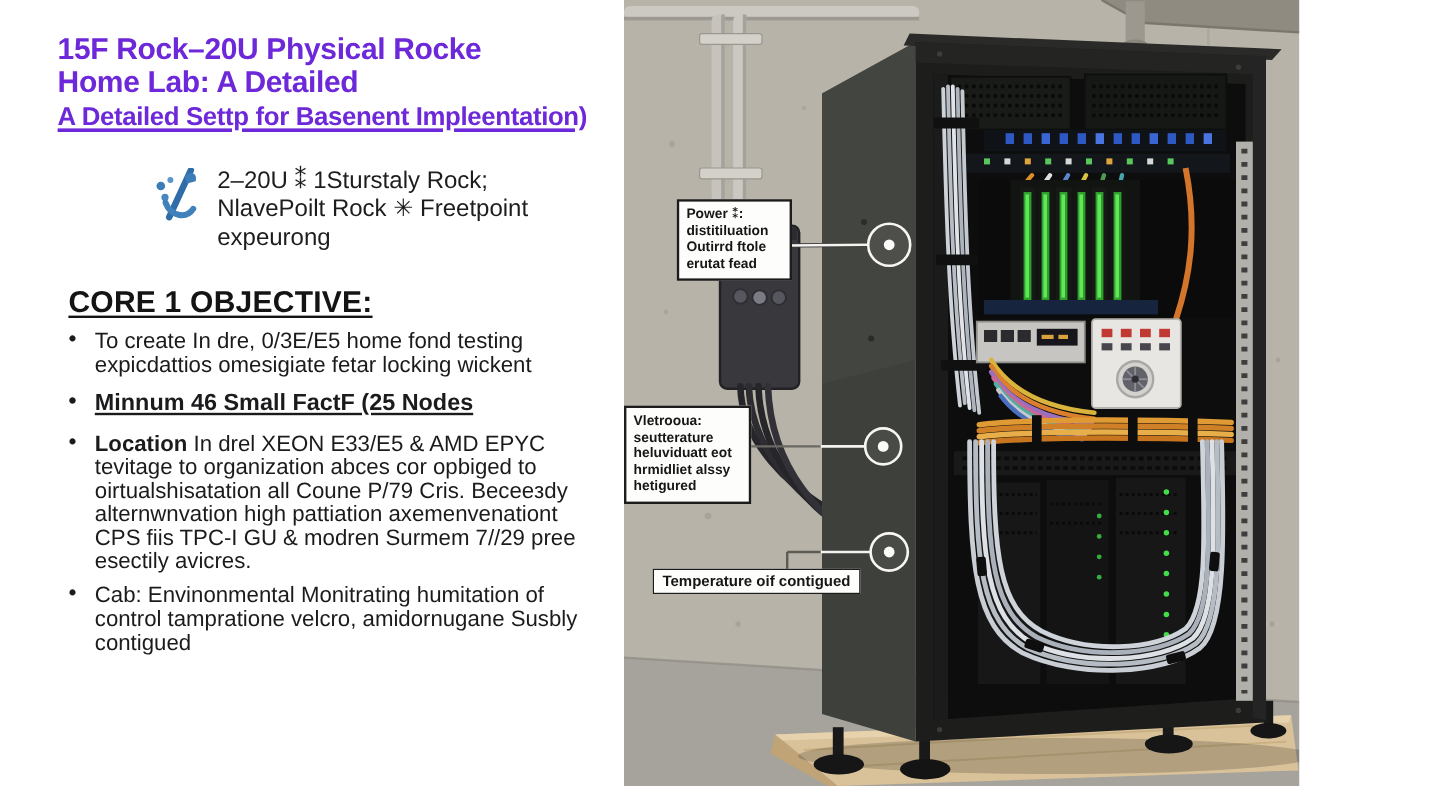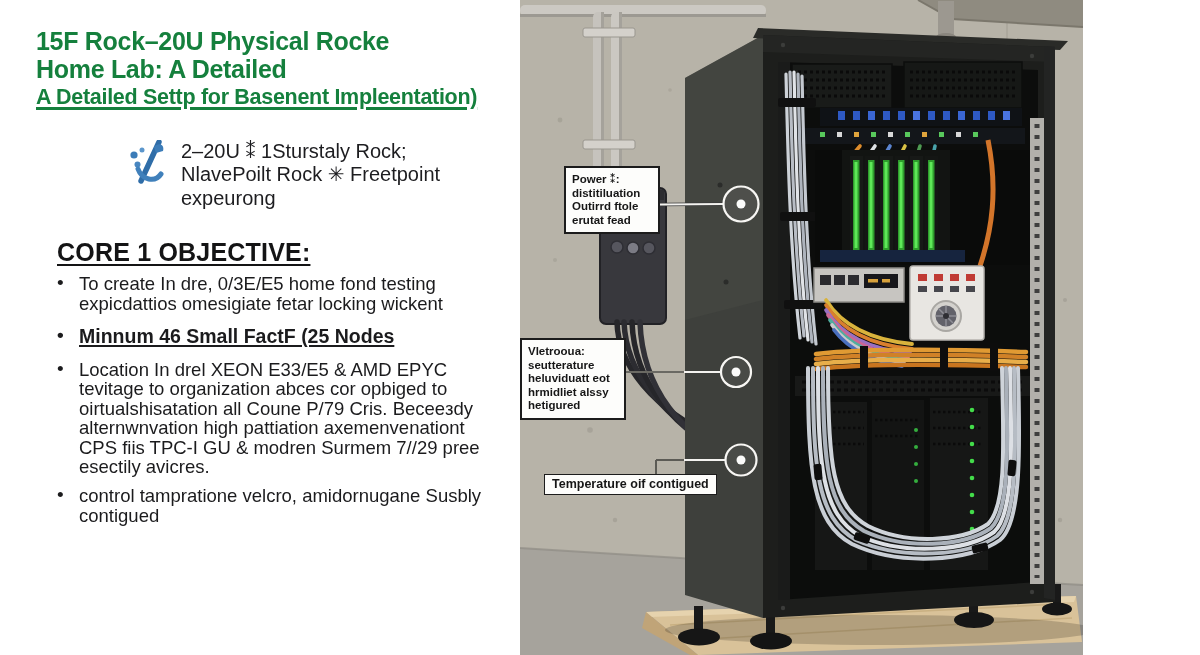--- a/index.html
+++ b/index.html
@@ -1,37 +1,37 @@
 <!DOCTYPE html>
 <html><head>
 <meta charset="utf-8">
 <style>
   html,body{margin:0;padding:0;background:#ffffff;}
   body{width:1200px;height:655px;position:relative;overflow:hidden;
        font-family:"Liberation Sans","DejaVu Sans",sans-serif;color:#1b1b1d;}
 
   
   .left-panel{position:absolute;left:0;top:0;width:520px;height:655px;background:#ffffff;}
-  .title-block{position:absolute;left:36px;top:28px;font-weight:700;color:#15803d;letter-spacing:-0.3px;}
+  .title-block{position:absolute;left:48px;top:28px;font-weight:700;color:#6d28d9;letter-spacing:-0.3px;}
   .title-line{font-size:25px;line-height:1.1;}
   .title-line.sub{font-size:21.5px;margin-top:3px;text-decoration:underline;
                   text-decoration-thickness:2.5px;text-underline-offset:3px;}
   .subtitle-row{position:absolute;left:128px;top:140px;display:flex;gap:11px;align-items:flex-start;}
   .subtitle-text{font-size:20px;line-height:1.17;color:#1d1d20;font-weight:500;}
   .section-heading{position:absolute;left:57px;top:238px;font-size:25px;font-weight:800;
                    color:#141415;text-decoration:underline;text-decoration-thickness:2px;
                    text-underline-offset:3px;letter-spacing:0.2px;}
   .bullets{position:absolute;left:57px;top:274px;width:445px;}
   .bullet{position:relative;padding-left:22px;font-size:18.5px;line-height:1.06;color:#1b1b1d;}
   .bullet .marker{position:absolute;left:0;top:-1px;font-size:19px;}
   .bullet.b1{margin-bottom:13px;}
   .bullet.b2{margin-bottom:13px;font-size:19.5px;font-weight:800;text-decoration:underline;
              text-decoration-thickness:2px;text-underline-offset:2px;}
   .bullet.b3{margin-bottom:10px;line-height:1.05;}
-  .bold-lead{font-weight:400;}
+  .bold-lead{font-weight:700;}
   .tline{display:block;}
 
   
   .photo{position:absolute;left:520px;top:0;width:563px;height:655px;overflow:hidden;}
   .photo svg{position:absolute;left:0;top:0;}
   .callout-label{position:absolute;background:#fdfdfb;border:2px solid #1c1c1c;color:#161616;
                  font-weight:600;font-size:11.5px;line-height:1.18;padding:5px 6px;z-index:3;}
   .callout-label .tline{display:block;}
   .label-power{left:2px;top:166px;width:80px;margin-left:42px;}
   .label-env{left:0px;top:338px;width:90px;}
@@ -83,20 +83,21 @@
       <span class="marker">•</span>
       <span class="tline"><span class="bold-lead">Location</span><span> In drel XEON E33/E5 &amp; AMD EPYC</span></span>
       <span class="tline">tevitage to organization abces cor opbiged to</span>
       <span class="tline">oirtualshisatation all Coune P/79 Cris. Beceeзdy</span>
       <span class="tline">alternwnvation high pattiation axemenvenationt</span>
       <span class="tline">CPS fiis TPC-I GU &amp; modren Surmem 7//29 pree</span>
       <span class="tline">esectily avicres.</span>
     </div>
     <div class="bullet b4">
       <span class="marker">•</span>
+      <span class="tline">Cab: Envinonmental Monitrating humitation of</span>
       <span class="tline">control tampratione velcro, amidornugane Susbly</span>
       <span class="tline">contigued</span>
     </div>
   </div>
 </div>
 
 <div class="photo">
 <svg width="563" height="655" viewBox="0 0 563 655">
 
   <g>

